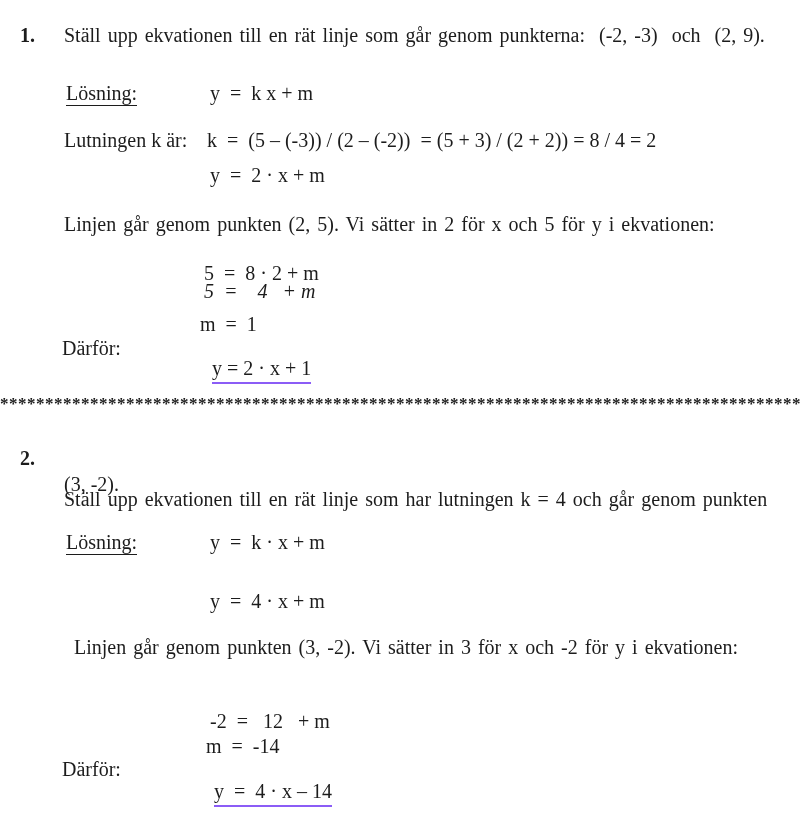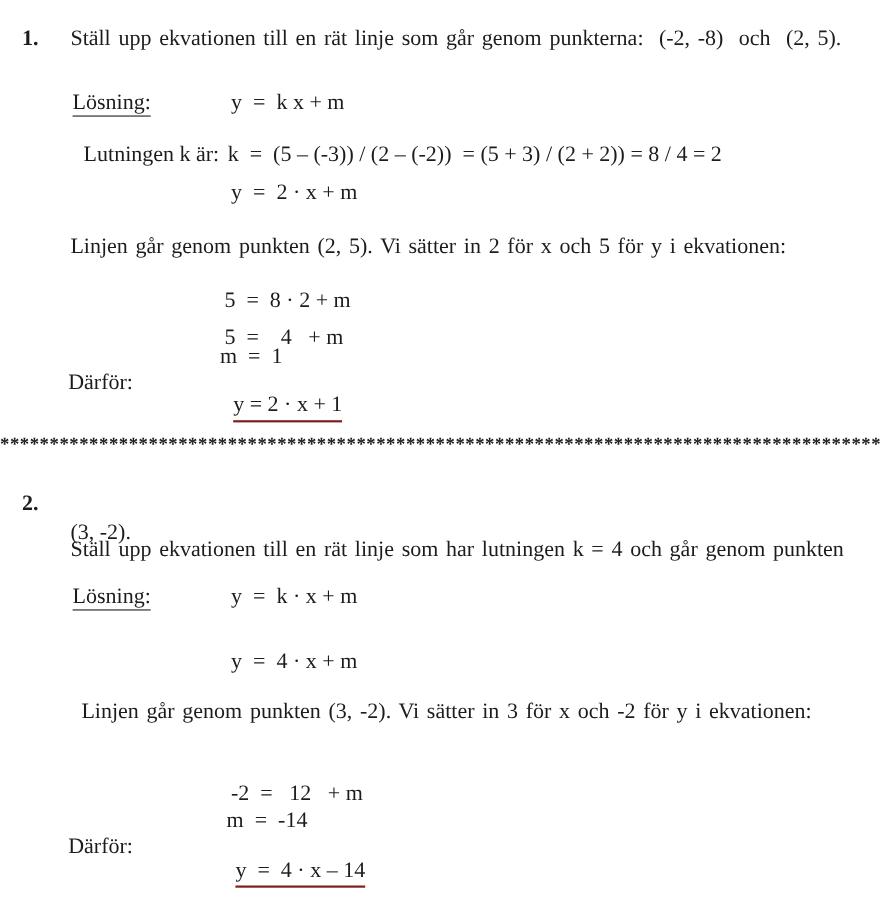--- a/index.html
+++ b/index.html
@@ -22,21 +22,21 @@
     white-space: pre;
     line-height: 1.1;
   }
   .bold { font-weight: bold; }
   .stmt { word-spacing: 2px; }
   .ul-label {
     border-bottom: 1px solid #1c1c1c;
     padding-bottom: 1px;
   }
   .ul-final {
-    border-bottom: 2px solid #7f1d1d;
+    border-bottom: 2px solid #8b5cf6;
     padding-bottom: 3px;
   }
   .divider {
     position: absolute;
     left: 0;
     top: 394;
     width: 800px;
     overflow: hidden;
     white-space: nowrap;
     font-weight: bold;
@@ -44,34 +44,34 @@
     letter-spacing: 0.5px;
     color: #1c1c1c;
   }
 </style>
 </head>
 <body>
 
 <div class="page">
 
   <div class="line bold" style="left:20px; top:24px;">1.</div>
-  <div class="line stmt" style="left:64px; top:24px;">Ställ upp ekvationen till en rät linje som går genom punkterna:  (-2, -8)  och  (2, 5).</div>
+  <div class="line stmt" style="left:64px; top:24px;">Ställ upp ekvationen till en rät linje som går genom punkterna:  (-2, -3)  och  (2, 9).</div>
 
   <div class="line" style="left:66px; top:82px;"><span class="ul-label">Lösning:</span></div>
   <div class="line" style="left:210px; top:82px;text-align:center;">y  =  k x + m</div>
 
-  <div class="line" style="left:64px; top:129px;margin-left:12px;">Lutningen k är:</div>
+  <div class="line" style="left:64px; top:129px;">Lutningen k är:</div>
   <div class="line" style="left:207px; top:129px;">k  =  (5 – (-3)) / (2 – (-2))  = (5 + 3) / (2 + 2)) = 8 / 4 = 2</div>
 
   <div class="line" style="left:210px; top:164px;">y  =  2 · x + m</div>
 
   <div class="line stmt" style="left:64px; top:213px;">Linjen går genom punkten (2, 5). Vi sätter in 2 för x och 5 för y i ekvationen:</div>
 
   <div class="line" style="left:204px; top:262px;">5  =  8 · 2 + m</div>
-  <div class="line" style="left:204px; top:296px;">5  =    4   + m</div>
+  <div class="line" style="left:204px; top:280px;font-style:italic;">5  =    4   + m</div>
   <div class="line" style="left:200px; top:313px;">m  =  1</div>
 
   <div class="line" style="left:62px; top:337px;">Därför:</div>
 
   <div class="line" style="left:212px; top:357px;"><span class="ul-final">y = 2 · x + 1</span></div>
 
   <div class="divider" style="top:394px;">***********************************************************************************************</div>
 
   <div class="line bold" style="left:20px; top:447px;">2.</div>
   <div class="line stmt" style="left:64px; top:447px;margin-top:41px;">Ställ upp ekvationen till en rät linje som har lutningen k = 4 och går genom punkten</div>

